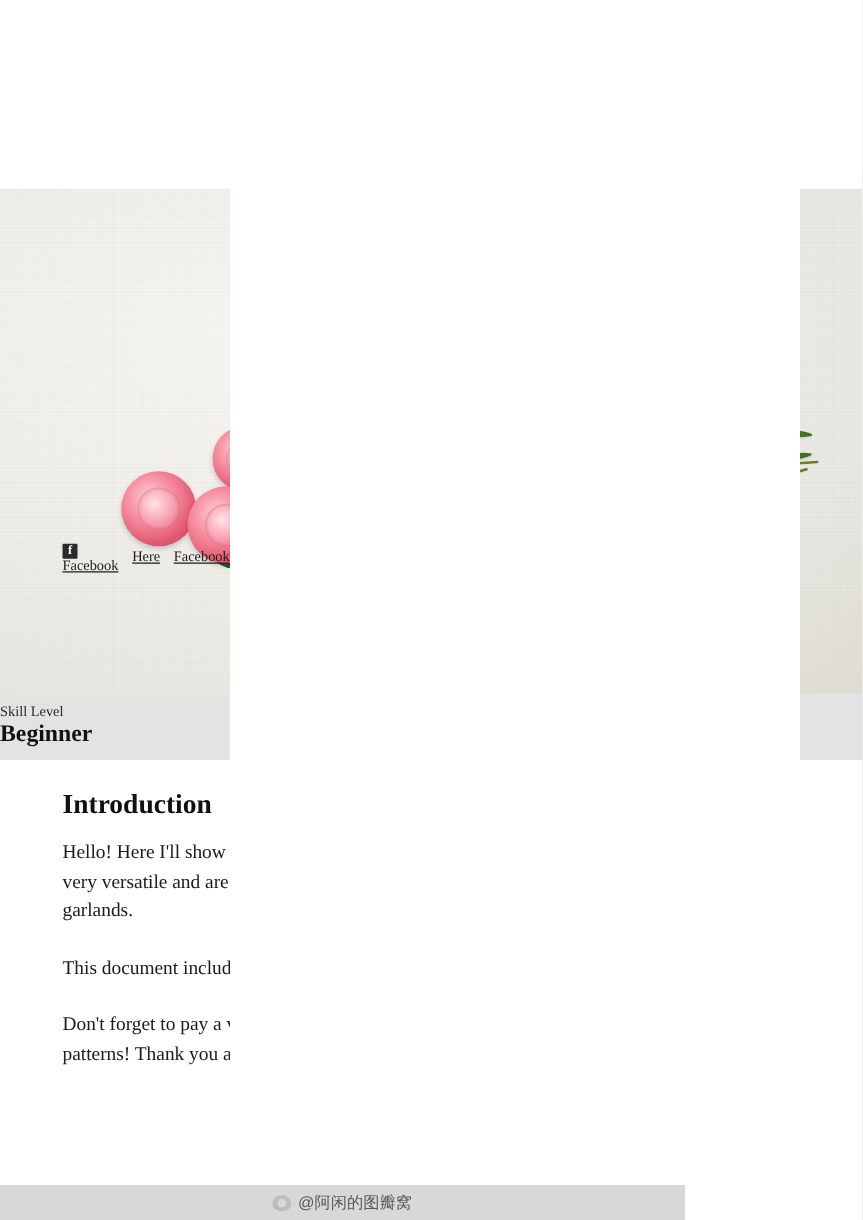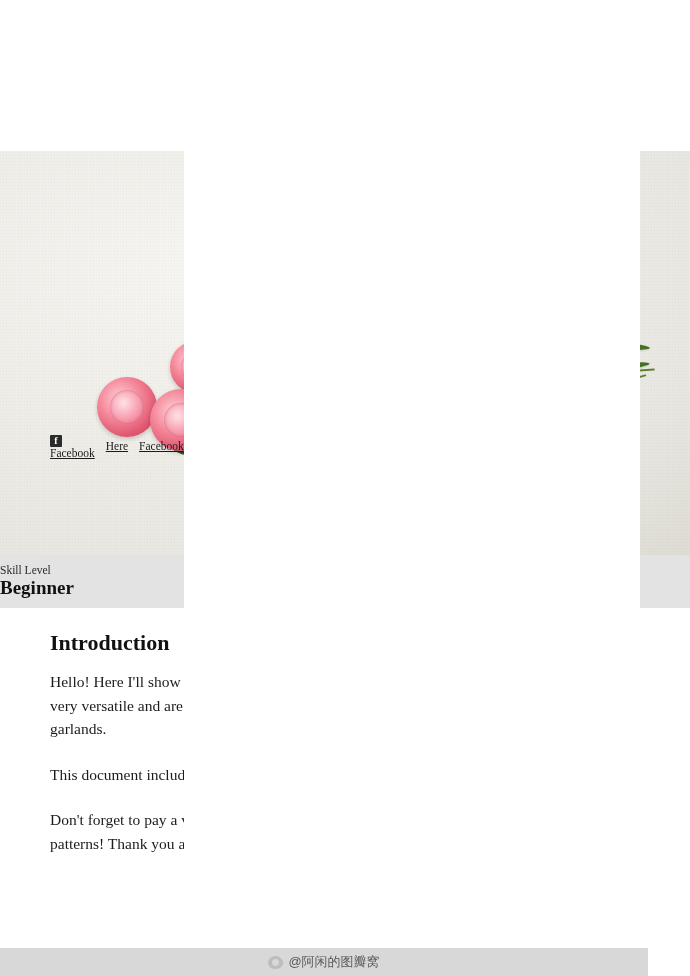--- a/index.html
+++ b/index.html
@@ -219,21 +219,21 @@
   .footer .page {
     margin-left: auto;
     position: relative;
     z-index: 2;
   }
 
   
   .weibo {
     position: absolute;
     left: 0; bottom: 0;
-    width: 648px;
+    width: 548px;
     height: 28px;
     background: #d8d8d8;
     display: flex;
     align-items: center;
     justify-content: center;
     gap: 5px;
     font-family: "Liberation Sans", sans-serif;
     font-size: 13px;
     color: #5a5a5a;
   }

